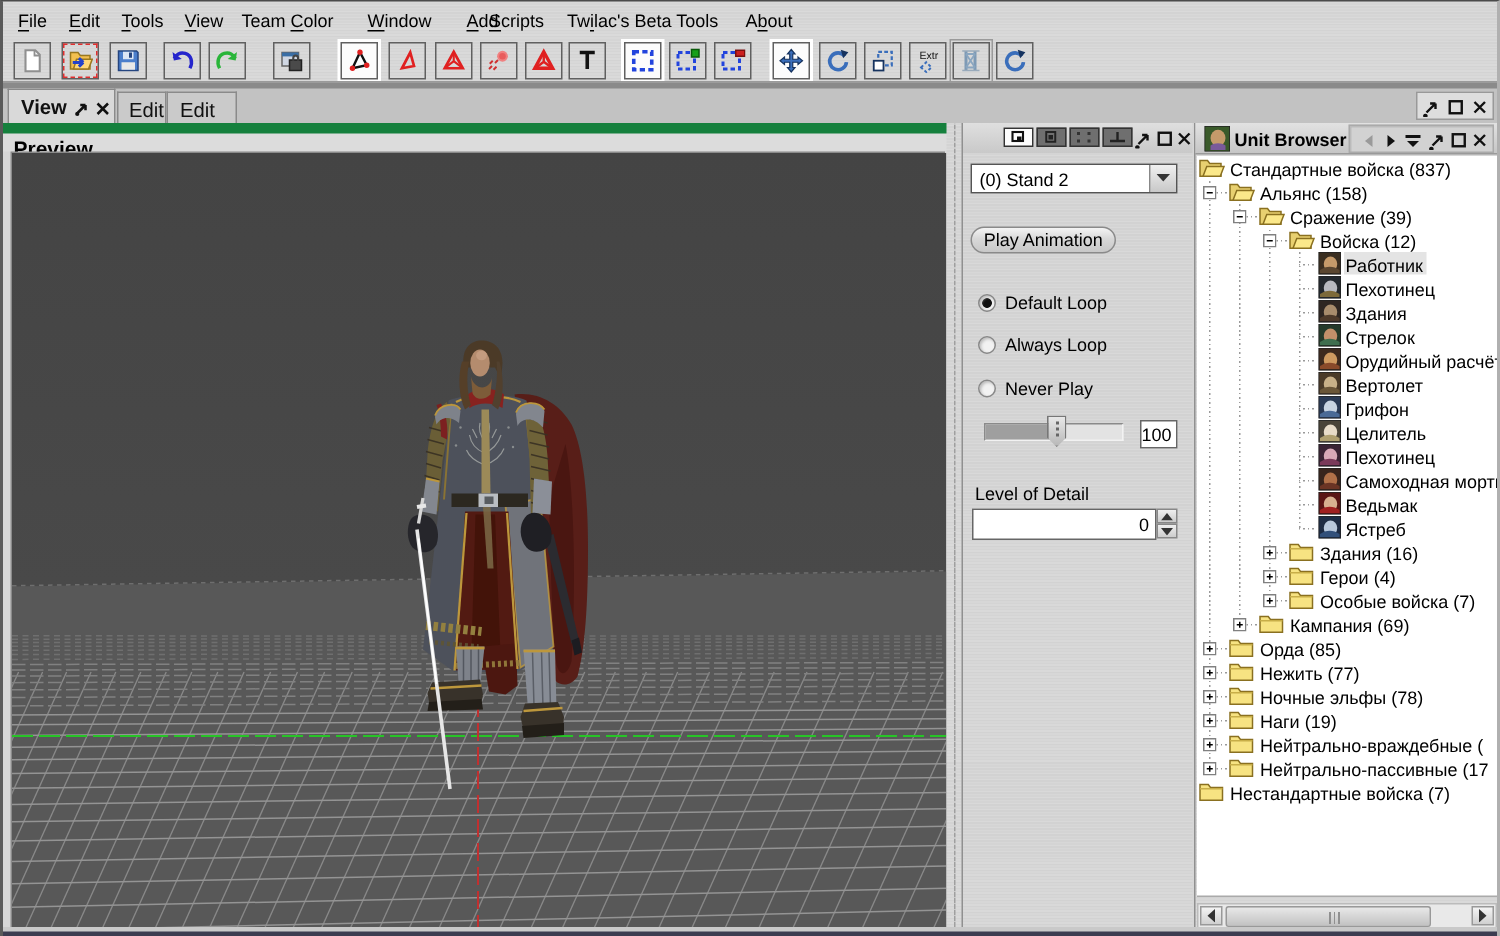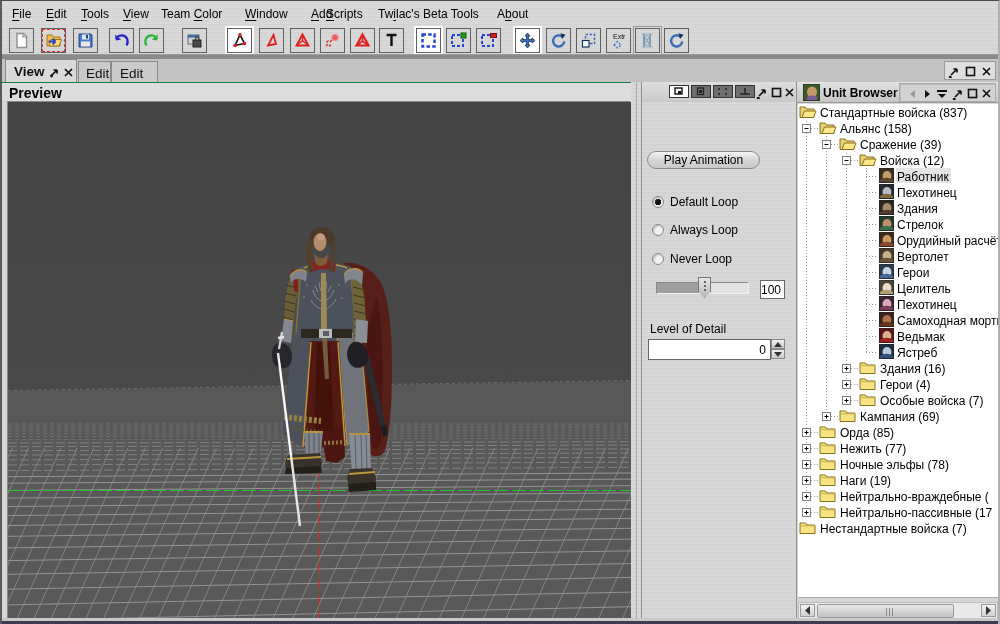--- a/index.html
+++ b/index.html
@@ -15,21 +15,21 @@
 .tbtn.pressed { background:#fcfcfc; box-shadow:0 0 0 2px #fff; }
 .reddash { position:absolute; inset:0; border:1px dashed #e03030; }
 #tabstrip { position:absolute; left:2px; top:54px; width:996px; height:28px; background:#c2c2c2;
   border-top:1px solid #9a9a9a; }
 #tabstrip::before { content:""; position:absolute; left:0; top:0; width:100%; height:4px; background:#8a8a8a; }
 .tab { position:absolute; top:6px; height:21px; font-size:13.5px; color:#111;
   background:#cacaca; border:1px solid #8a8a8a; border-bottom:none; white-space:nowrap; overflow:hidden; }
 .tab span, .tab b { position:absolute; top:4px; }
 .tab.active { background:#d9d9d9; top:4px; height:23px; z-index:2; }
 #previewbar { position:absolute; left:2px; top:82px; width:637px; height:19px; background:#dcdcdc;
-  font-weight:bold; font-size:14px; padding:2px 0 0 7px; border-top:1px solid #15803d; }
+  font-weight:bold; font-size:14px; padding:2px 0 0 7px; border-top:7px solid #15803d; }
 #viewport { position:absolute; left:7px; top:101px; width:623px; height:517px;
   border:1px solid #8a8a8a; }
 #splitter { position:absolute; left:631px; top:82px; width:10px; height:536px; }
 #splitter .dots { position:absolute; left:5px; top:0; width:1px; height:100%;
   background:repeating-linear-gradient(0deg,#9f9f9f 0 3px,#c8c8c8 3px 4px); }
 .panel { position:absolute; background:repeating-linear-gradient(0deg,#d7d7d7 0 1px,#d2d2d2 1px 2px,#d9d9d9 2px 3px,#d4d4d4 3px 4px); border-left:1px solid #909090; font-size:12px; }
 .combo { position:absolute; background:#fff; border:1px solid #555; }
 .combobtn { position:absolute; right:0; top:0; width:18px; height:100%; background:linear-gradient(#f0f0f0,#c8c8c8);
   border-left:1px solid #888; display:flex; align-items:center; justify-content:center; }
 .playbtn { position:absolute; border:1px solid #8a8a8a; border-radius:9px;
@@ -437,24 +437,32 @@
   <svg style="position:absolute;left:114px;top:4px" width="13" height="13">
       <path d="M3,10 L9,4 M9,4 L5.4,4 M9,4 L9,7.6" stroke="#111" stroke-width="1.6" fill="none"></path>
       <path d="M2.2,10.8 a1.5,1.5 0 1 0 0.1,0" fill="#111"></path>
     </svg>
     <svg style="position:absolute;left:128px;top:4px" width="13" height="13">
       <rect x="2.5" y="2.5" width="8" height="8" fill="none" stroke="#111" stroke-width="1.6"></rect>
     </svg>
     <svg style="position:absolute;left:141px;top:4px" width="13" height="13">
       <path d="M3,3 L10,10 M10,3 L3,10" stroke="#111" stroke-width="1.6"></path>
     </svg>
-  <button class="playbtn" style="left:5px;top:69px;width:113px;height:18px">Play Animation</button>
+  <div class="combo" style="left:5px;top:27px;width:138px;height:20px">
+    <span style="position:absolute;left:5px;top:2.5px">(0) Stand 2</span>
+    <div class="combobtn">
+        <svg width="10" height="6">
+          <path d="M0,0 L9,0 L4.5,5 Z" fill="#333"></path>
+        </svg>
+      </div>
+  </div>
+  <button class="playbtn" style="left:5px;top:69px;width:97px;height:18px">Play Animation</button>
   <div class="radio" style="left:10px;top:112px"><span class="rb on"></span><span class="rlab">Default Loop</span></div>
   <div class="radio" style="left:10px;top:140px"><span class="rb"></span><span class="rlab">Always Loop</span></div>
-  <div class="radio" style="left:10px;top:169px"><span class="rb"></span><span class="rlab">Never Loop</span></div>
+  <div class="radio" style="left:10px;top:169px"><span class="rb"></span><span class="rlab">Never Play</span></div>
   <div style="position:absolute;left:14px;top:200px;width:93px;height:12px;background:#e3e3e3;border:1px solid #8a8a8a;border-bottom-color:#f2f2f2;border-right-color:#f2f2f2">
      <div style="position:absolute;left:0;top:0;height:100%;width:47px;background:#9f9f9f"></div>
   </div>
   <div style="position:absolute;left:56px;top:195px;width:13px;height:21px;background:linear-gradient(#e8e8e8,#b8b8b8);border:1px solid #777;clip-path:polygon(0 0,100% 0,100% 70%,50% 100%,0 70%)">
      <div style="position:absolute;left:5px;top:3px;width:2px;height:2px;background:#666;box-shadow:0 4px 0 #666,0 8px 0 #666"></div>
   </div>
   <div class="numfield" style="left:118px;top:198px;width:25px;height:19px">
       <span style="position:absolute;right:3px;top:2px">100</span>
     </div>
   <div style="position:absolute;left:8px;top:240px;font-size:12px">Level of Detail</div>
@@ -623,21 +631,21 @@
         </svg>
       </div>
       <div class="tlabel" style="left:98px;top:144px">Вертолет</div>
       <div style="position:absolute;left:81px;top:160px;width:18px;height:15px">
         <svg class="ticon" width="15" height="15" viewBox="0 0 15 15">
           <rect width="15" height="15" fill="#2a3a55" stroke="#222" stroke-width="1"></rect>
           <ellipse cx="8" cy="8" rx="4.5" ry="5" fill="#c8d4e2"></ellipse>
           <path d="M1,12 C5,9 10,9 14,12 L14,14 L1,14 Z" fill="#4a6a96"></path>
         </svg>
       </div>
-      <div class="tlabel" style="left:98px;top:160px">Герои</div>
+      <div class="tlabel" style="left:98px;top:160px">Грифон</div>
       <div style="position:absolute;left:81px;top:176px;width:18px;height:15px">
         <svg class="ticon" width="15" height="15" viewBox="0 0 15 15">
           <rect width="15" height="15" fill="#4a4438" stroke="#222" stroke-width="1"></rect>
           <ellipse cx="8" cy="8" rx="4.5" ry="5" fill="#e8dcc8"></ellipse>
           <path d="M1,12 C5,9 10,9 14,12 L14,14 L1,14 Z" fill="#b0a070"></path>
         </svg>
       </div>
       <div class="tlabel" style="left:98px;top:176px">Целитель</div>
       <div style="position:absolute;left:81px;top:192px;width:18px;height:15px">
         <svg class="ticon" width="15" height="15" viewBox="0 0 15 15">

